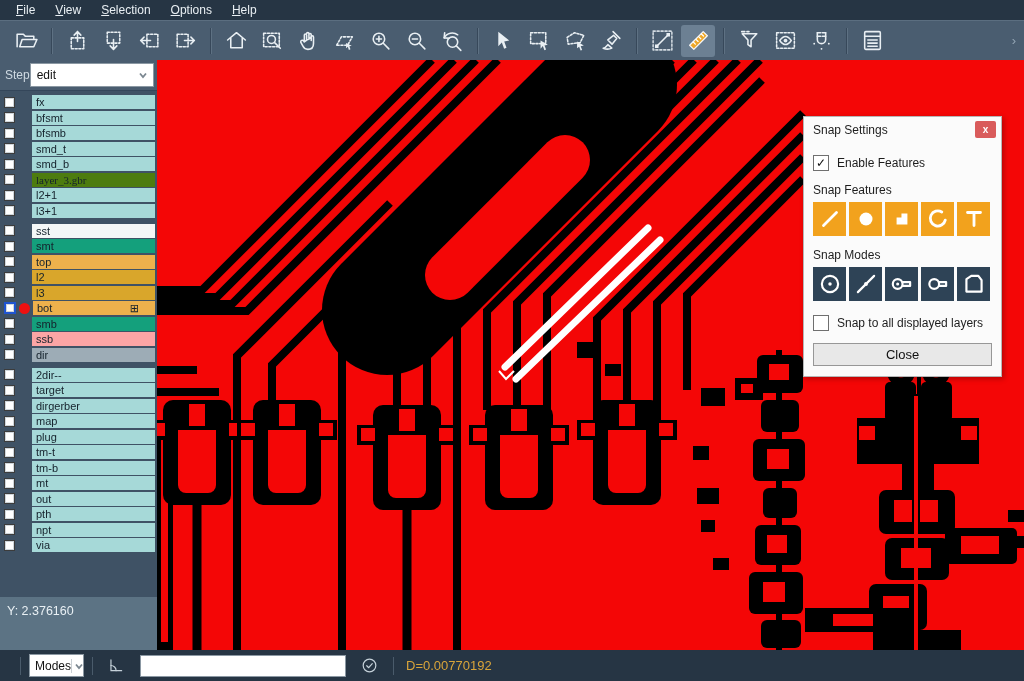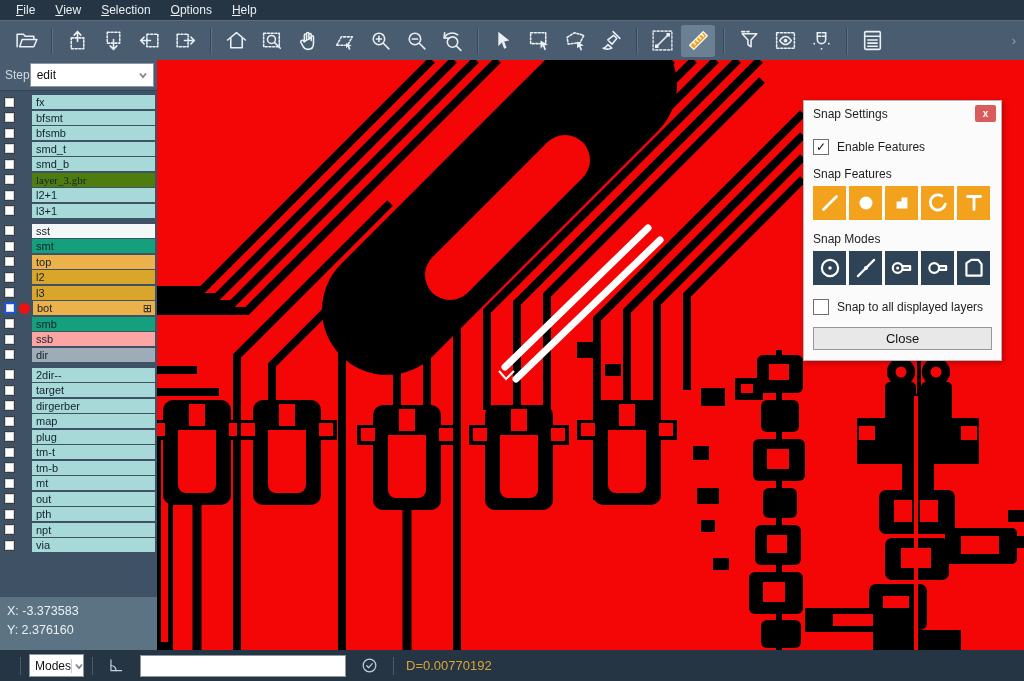--- a/index.html
+++ b/index.html
@@ -29,21 +29,21 @@
   .step-select{flex:1;height:22px;background:#fff;border:1px solid #8b98a3;display:flex;align-items:center;font-size:12px;color:#111;padding-left:6px;justify-content:space-between;}
   .step-select .chev{margin-left:auto;display:flex;padding-right:3px;}
   .chevsvg{width:14px;height:14px;stroke:#7b8791;fill:none;stroke-width:1.8;}
   .layers{flex:1;padding-top:4px;overflow:hidden;}
   .layer-group{margin-bottom:6px;}
   .layer-row{display:flex;align-items:center;height:14px;margin-bottom:1.5px;padding-left:4px;}
   .cb{width:9px;height:9px;background:#fff;border:1px solid #3c3c3c;box-shadow:0 0 0 1px #cfd6db inset;flex:0 0 auto;}
   .cb-active{border:2px solid #1f54d0;width:8px;height:8px;}
   .cbgap{width:17px;flex:0 0 17px;display:flex;align-items:center;justify-content:center;}
   .dot{width:11px;height:11px;border-radius:50%;background:#ee1111;}
-  .layer-name{flex:1;height:14px;display:flex;align-items:center;font-size:11px;color:#15222c;padding:0 3px 0 4px;margin-right:2px;line-height:14px;}
+  .layer-name{flex:1;height:14px;display:flex;align-items:center;font-size:11px;color:#15222c;padding:0 16px 0 4px;margin-right:2px;line-height:14px;}
   .grid-glyph{margin-left:auto;font-size:11px;line-height:1;color:#15222c;}
   .coords{height:48px;flex:0 0 48px;background:#5c7384;color:#e9f0f4;font-size:12.5px;padding:5px 0 0 7px;line-height:19px;}
   
   .canvas{position:relative;flex:1;overflow:hidden;background:#f40606;}
   .canvas svg{display:block;}
   
   .dialog{position:absolute;left:803px;top:100px;width:197px;background:#fbfbfb;border:1px solid #b6b6b6;box-shadow:2px 2px 5px rgba(0,0,0,.25);}
   .dlg-title{height:25px;display:flex;align-items:center;padding-left:9px;font-size:12px;color:#1d1d1d;position:relative;}
   .dlg-close{position:absolute;right:5px;top:4px;width:21px;height:17px;background:#d95b5b;color:#fff;font-size:10px;font-weight:bold;display:flex;align-items:center;justify-content:center;border-radius:2px;line-height:1;}
   .dlg-body{padding:6px 9px 10px 9px;}
@@ -490,21 +490,20 @@
           <div class="layer-row">
             <span class="cb"></span>
             <span class="cbgap"></span>
             <div class="layer-name" style="background: rgb(166, 217, 216);">
               <span>via</span>
             </div>
           </div>
         </div>
       </div>
     <div class="coords">
-      <div>X: -3.373583</div>
       <div>Y: 2.376160</div>
     </div>
   </div>
 
   <div class="canvas">
     <svg viewBox="0 0 867 590" width="867" height="590">
       <rect width="867" height="590" fill="#f40606"></rect>
 
       <g stroke="#000" stroke-width="8" fill="none">
         <path d="M275 0 45 230 H0"></path>
@@ -635,21 +634,21 @@
         <rect x="757" y="336" width="4" height="254" fill="#f40606"></rect>
       </g>
 
       <g>
         <path d="M348 307 491 168" stroke="#ffffff" stroke-width="7" stroke-linecap="round" fill="none"></path>
         <path d="M359 319 503 180" stroke="#ffffff" stroke-width="7" stroke-linecap="round" fill="none"></path>
         <path d="M342 311 349 319 357 311" stroke="#ffffff" stroke-width="2" fill="none"></path>
       </g>
     </svg>
 
-    <div class="dialog" style="left:646px;top:40px;">
+    <div class="dialog" style="left:646px;top:56px;">
       <div class="dlg-title">
         <span>Snap Settings</span>
         <div class="dlg-close">x</div>
       </div>
       <div class="dlg-body">
         <div class="dlg-check-row">
           <span class="dlg-cb">✓</span>
           <span class="dlg-label">Enable Features</span>
         </div>
         <div class="dlg-section">Snap Features</div>

